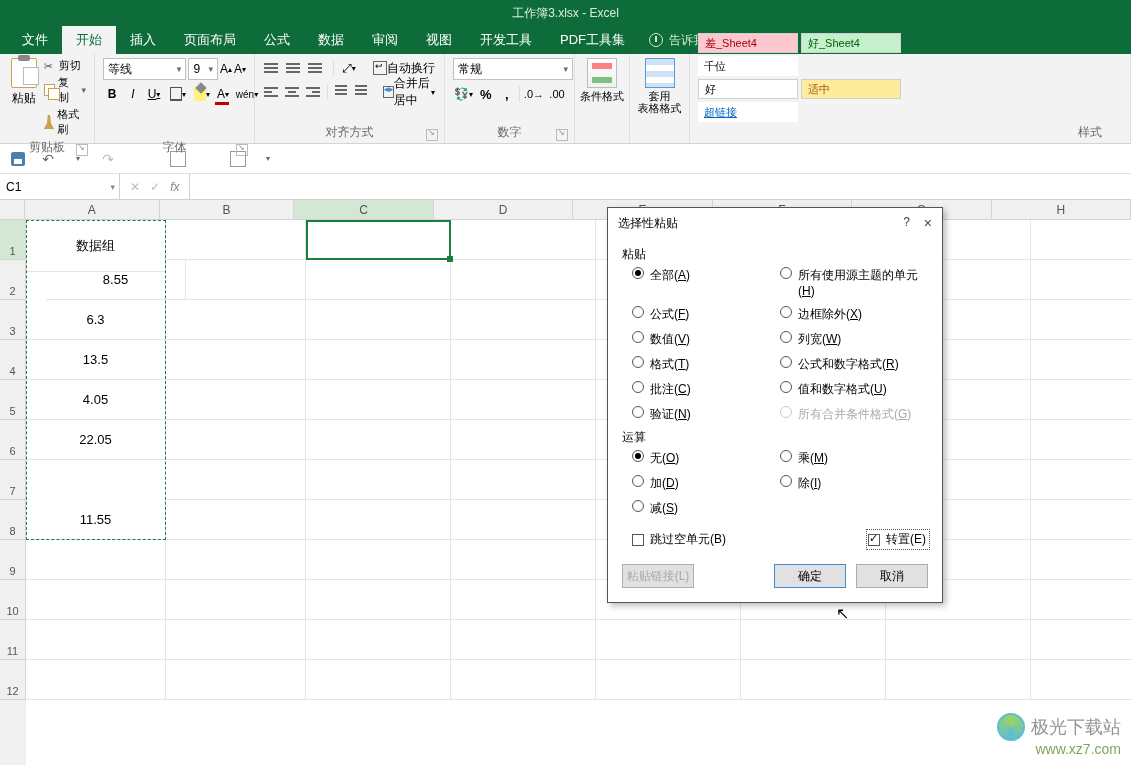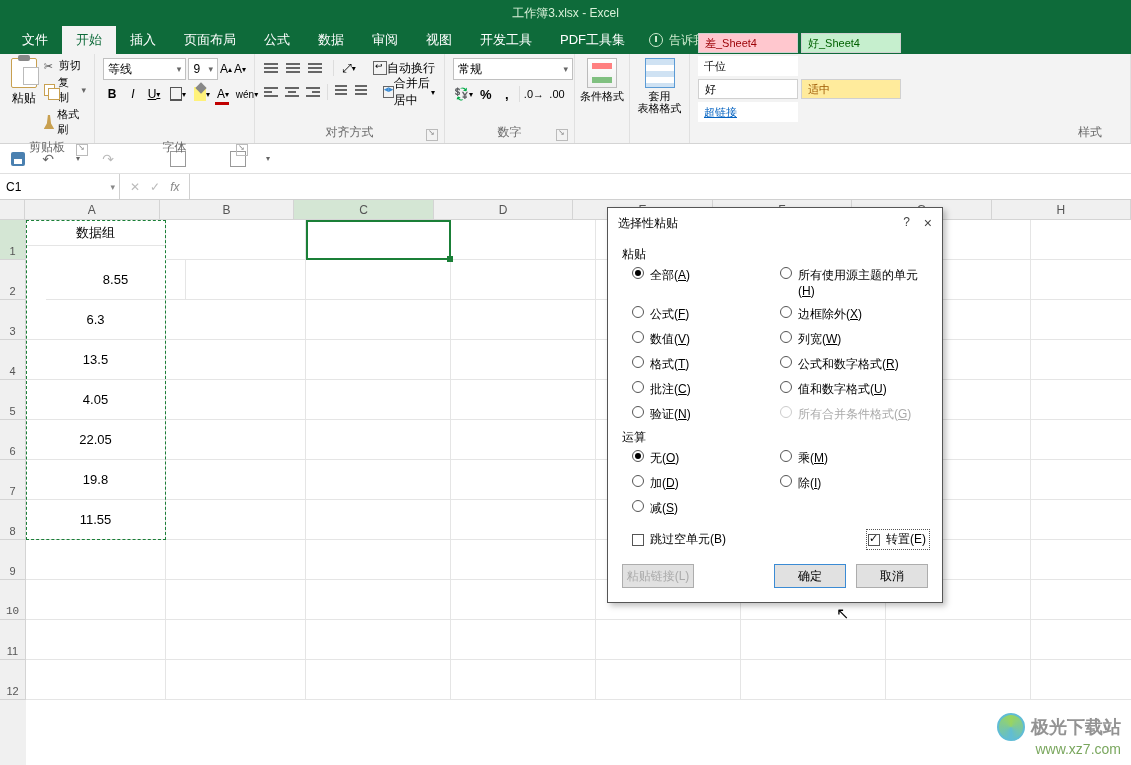--- a/index.html
+++ b/index.html
@@ -123,21 +123,21 @@
 .cells{position:relative;}
 .cell{position:absolute;border-right:1px solid #e5e5e5;border-bottom:1px solid #e5e5e5;display:flex;align-items:center;justify-content:center;font-size:13px;}
 .marching{border:1px dashed #1a7f37;}
 .sel-cell{border:2px solid #1a7f37;}
 .sel-cell:after{content:"";position:absolute;right:-4px;bottom:-4px;width:6px;height:6px;background:#1a7f37;}
 
 
 .watermark{position:absolute;right:10px;bottom:8px;display:flex;flex-direction:column;align-items:flex-end;opacity:0.9;}
 .watermark .logo-row{display:flex;align-items:center;gap:6px;}
 .watermark .swirl{width:28px;height:28px;border-radius:50%;background:conic-gradient(#8fd14f,#4fb5d1,#8fd14f);border:2px solid #4fb5d1;}
-.watermark .big{font-size:18px;color:#888;font-weight:bold;}
+.watermark .big{font-size:18px;color:#888;font-weight:normal;}
 .watermark .url{color:#6b9d4c;font-size:14px;}
 
 
 .dialog{position:absolute;left:607px;top:207px;width:336px;background:#fff;border:1px solid #555;box-shadow:3px 3px 6px rgba(0,0,0,0.25);font-size:12px;}
 .dlg-title{height:30px;display:flex;align-items:center;padding:0 10px;font-size:12px;}
 .dlg-title .sp{margin-left:auto;display:flex;gap:14px;color:#444;}
 .dlg-close{font-size:14px;cursor:pointer;}
 .dlg-body{padding:2px 14px 14px 14px;}
 .dlg-group-label{margin:6px 0 4px 0;}
 .radio-grid{display:grid;grid-template-columns:1fr 1fr;row-gap:8px;margin-left:10px;}
@@ -427,26 +427,26 @@
     <div class="row-headers" id="row-headers">
         <div class="row-h sel" style="height: 40px;">1</div>
         <div class="row-h" style="height: 40px;">2</div>
         <div class="row-h" style="height: 40px;">3</div>
         <div class="row-h" style="height: 40px;">4</div>
         <div class="row-h" style="height: 40px;">5</div>
         <div class="row-h" style="height: 40px;">6</div>
         <div class="row-h" style="height: 40px;">7</div>
         <div class="row-h" style="height: 40px;">8</div>
         <div class="row-h" style="height: 40px;">9</div>
-        <div class="row-h" style="height: 40px; font-family: Liberation Mono, monospace;">10</div>
+        <div class="row-h" style="height: 40px;">10</div>
         <div class="row-h" style="height: 40px;">11</div>
         <div class="row-h" style="height: 40px;">12</div>
       </div>
     <div class="cells" id="cells" style="width:1105px;height:560px;">
-        <div class="cell" style="left: 0px; top: 0px; width: 140px; height: 26px;">数据组</div>
+        <div class="cell" style="left: 0px; top: 0px; width: 140px; height: 52px;">数据组</div>
         <div class="cell" style="left: 140px; top: 0px; width: 140px; height: 40px;"></div>
         <div class="cell" style="left: 280px; top: 0px; width: 145px; height: 40px;"></div>
         <div class="cell" style="left: 425px; top: 0px; width: 145px; height: 40px;"></div>
         <div class="cell" style="left: 570px; top: 0px; width: 145px; height: 40px;"></div>
         <div class="cell" style="left: 715px; top: 0px; width: 145px; height: 40px;"></div>
         <div class="cell" style="left: 860px; top: 0px; width: 145px; height: 40px;"></div>
         <div class="cell" style="left: 1005px; top: 0px; width: 145px; height: 40px;"></div>
         <div class="cell" style="left: 0px; top: 40px; width: 140px; height: 40px; margin-left: 20px;">8.55</div>
         <div class="cell" style="left: 140px; top: 40px; width: 140px; height: 40px;"></div>
         <div class="cell" style="left: 280px; top: 40px; width: 145px; height: 40px;"></div>
@@ -480,21 +480,20 @@
         <div class="cell" style="left: 860px; top: 160px; width: 145px; height: 40px;"></div>
         <div class="cell" style="left: 1005px; top: 160px; width: 145px; height: 40px;"></div>
         <div class="cell" style="left: 0px; top: 200px; width: 140px; height: 40px;">22.05</div>
         <div class="cell" style="left: 140px; top: 200px; width: 140px; height: 40px;"></div>
         <div class="cell" style="left: 280px; top: 200px; width: 145px; height: 40px;"></div>
         <div class="cell" style="left: 425px; top: 200px; width: 145px; height: 40px;"></div>
         <div class="cell" style="left: 570px; top: 200px; width: 145px; height: 40px;"></div>
         <div class="cell" style="left: 715px; top: 200px; width: 145px; height: 40px;"></div>
         <div class="cell" style="left: 860px; top: 200px; width: 145px; height: 40px;"></div>
         <div class="cell" style="left: 1005px; top: 200px; width: 145px; height: 40px;"></div>
-        <div class="cell" style="left: 0px; top: 240px; width: 140px; height: 40px;">19.8</div>
         <div class="cell" style="left: 140px; top: 240px; width: 140px; height: 40px;"></div>
         <div class="cell" style="left: 280px; top: 240px; width: 145px; height: 40px;"></div>
         <div class="cell" style="left: 425px; top: 240px; width: 145px; height: 40px;"></div>
         <div class="cell" style="left: 570px; top: 240px; width: 145px; height: 40px;"></div>
         <div class="cell" style="left: 715px; top: 240px; width: 145px; height: 40px;"></div>
         <div class="cell" style="left: 860px; top: 240px; width: 145px; height: 40px;"></div>
         <div class="cell" style="left: 1005px; top: 240px; width: 145px; height: 40px;"></div>
         <div class="cell" style="left: 0px; top: 280px; width: 140px; height: 40px;">11.55</div>
         <div class="cell" style="left: 140px; top: 280px; width: 140px; height: 40px;"></div>
         <div class="cell" style="left: 280px; top: 280px; width: 145px; height: 40px;"></div>

